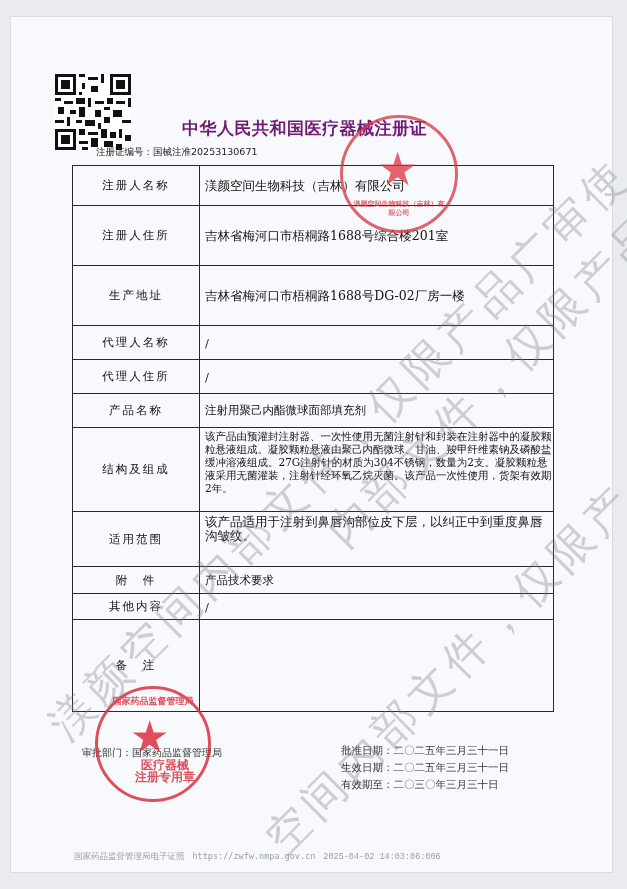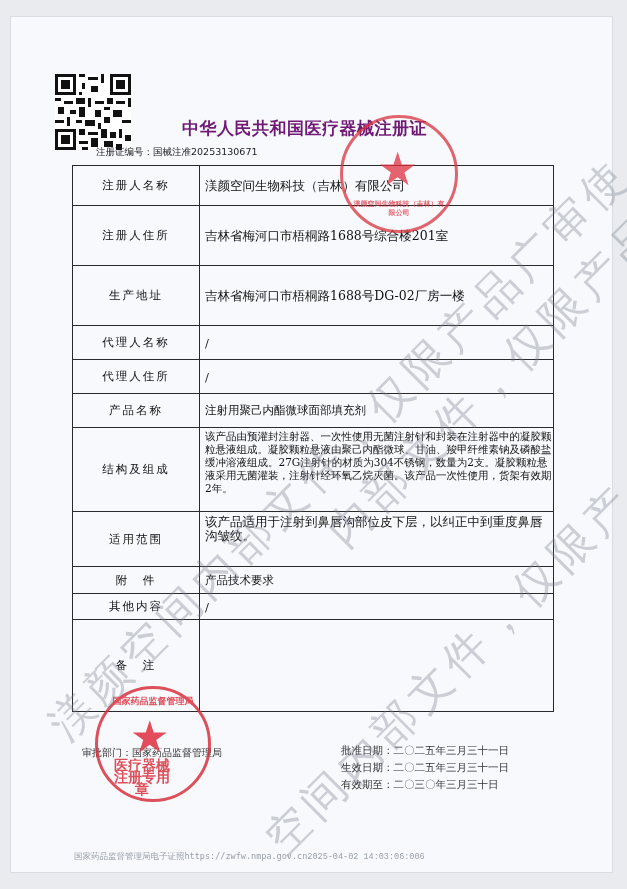--- a/index.html
+++ b/index.html
@@ -11,28 +11,28 @@
   table.cert{position:absolute;left:72px;top:165px;width:482px;border-collapse:collapse;table-layout:fixed;}
   table.cert td{border:1.3px solid #2a2a2a;font-size:11.5px;color:#111;vertical-align:middle;}
   td.lbl{width:124px;text-align:center;font-family:"DejaVu Sans","Liberation Sans",sans-serif;font-size:12.5px;letter-spacing:2px;}
   td.val{padding-left:5px;font-family:"DejaVu Serif","Liberation Serif",serif;font-size:11.5px;}
   td.val.small{font-size:10.5px;line-height:13px;padding-top:2px;padding-bottom:16px;}
   td.val.med{font-size:12.5px;line-height:14px;}
   .footer-left{position:absolute;left:82px;top:746px;font-size:10px;color:#333;}
   .dates{position:absolute;left:341px;top:742px;font-size:10.5px;color:#333;line-height:17px;}
   .dates div{white-space:nowrap;}
   .ecert{position:absolute;left:74px;top:851px;font-size:8.5px;color:#9aa0a8;white-space:nowrap;}
-  .ecert span{}
+  .ecert span{margin-right:8px;}
   .seal{position:absolute;border-radius:50%;border:3px solid #d9333f;color:#d9333f;}
   .seal .star{position:absolute;color:#e03040;text-align:center;}
   .seal1{left:340px;top:115px;width:112px;height:112px;opacity:0.75;}
   .seal1 .star{left:34px;top:24px;font-size:46px;}
   .seal2{left:95px;top:686px;width:110px;height:110px;opacity:0.85;}
   .seal2 .star{left:32px;top:22px;font-size:44px;}
-  .seal2 .t1{position:absolute;left:13px;top:70px;width:62px;text-align:center;font-family:"DejaVu Sans",sans-serif;font-weight:bold;font-size:14px;line-height:12px;}
+  .seal2 .t1{position:absolute;left:36px;top:70px;width:62px;text-align:center;font-family:"DejaVu Sans",sans-serif;font-weight:bold;font-size:12px;line-height:12px;}
   .seal-arc{position:absolute;font-family:"DejaVu Sans",sans-serif;font-weight:bold;font-size:9px;}
   .wm{position:absolute;font-family:"DejaVu Sans",sans-serif;color:rgba(120,125,140,0.35);font-size:44px;transform:rotate(-45deg);white-space:nowrap;pointer-events:none;letter-spacing:6px;}
 </style>
 </head>
 <body>
 
 <div class="page"></div>
 
 <svg class="qr" viewBox="0 0 25 25" shape-rendering="crispEdges">
   <rect width="25" height="25" fill="#fff"></rect>

